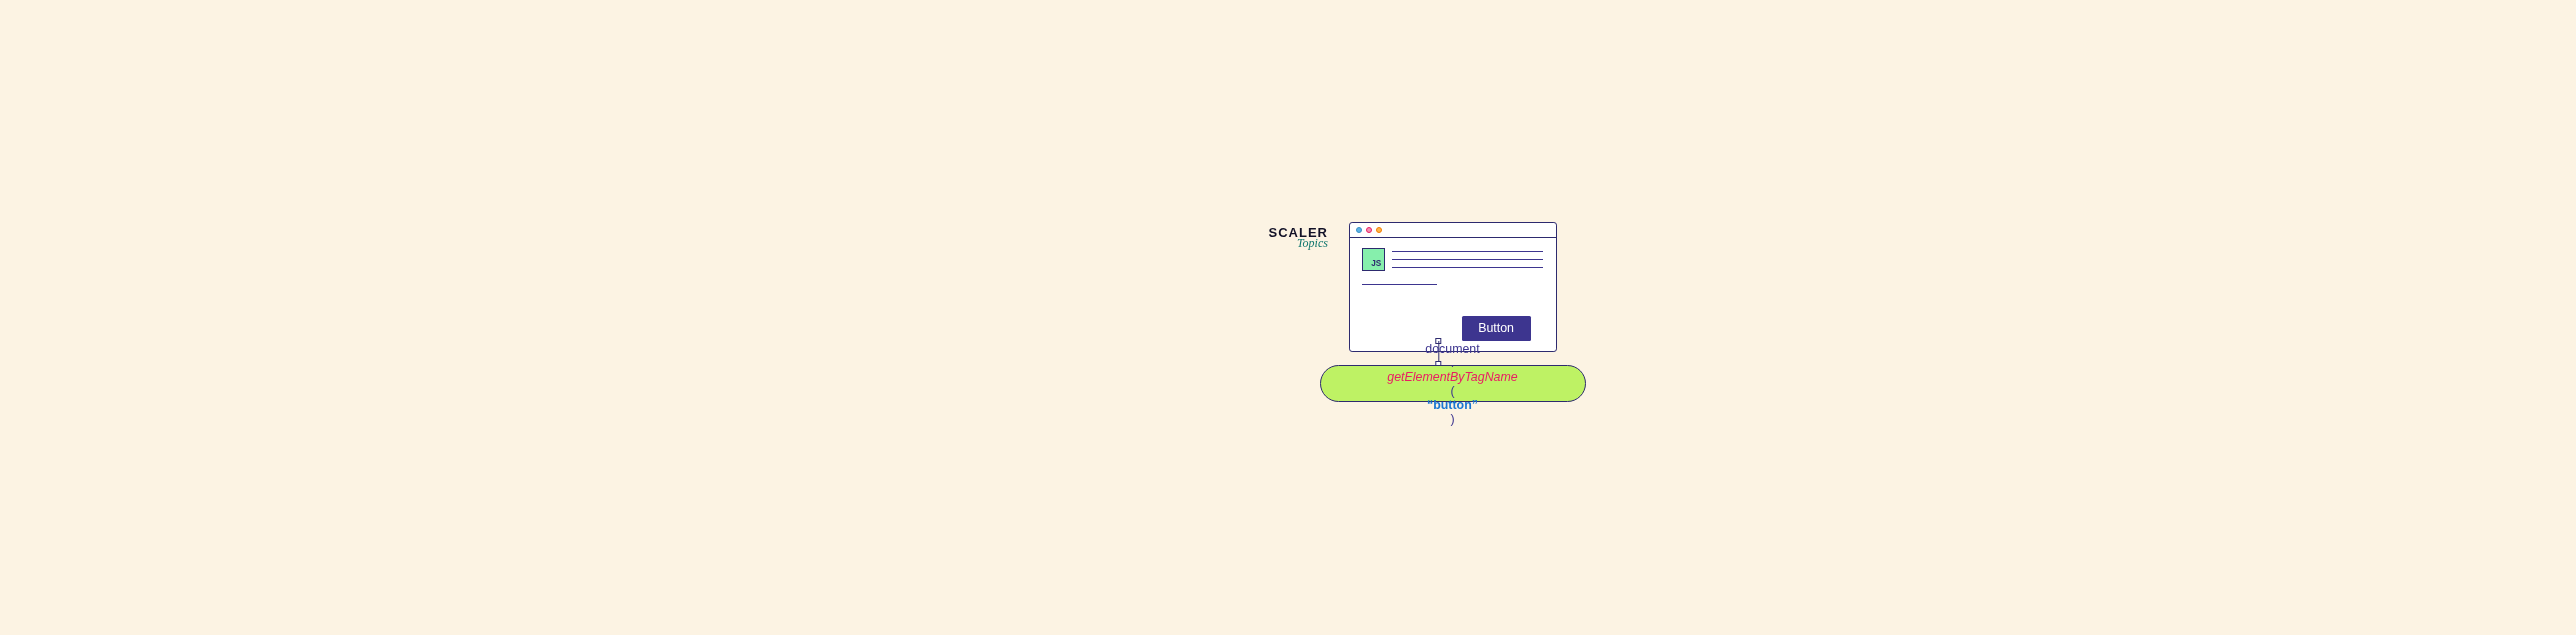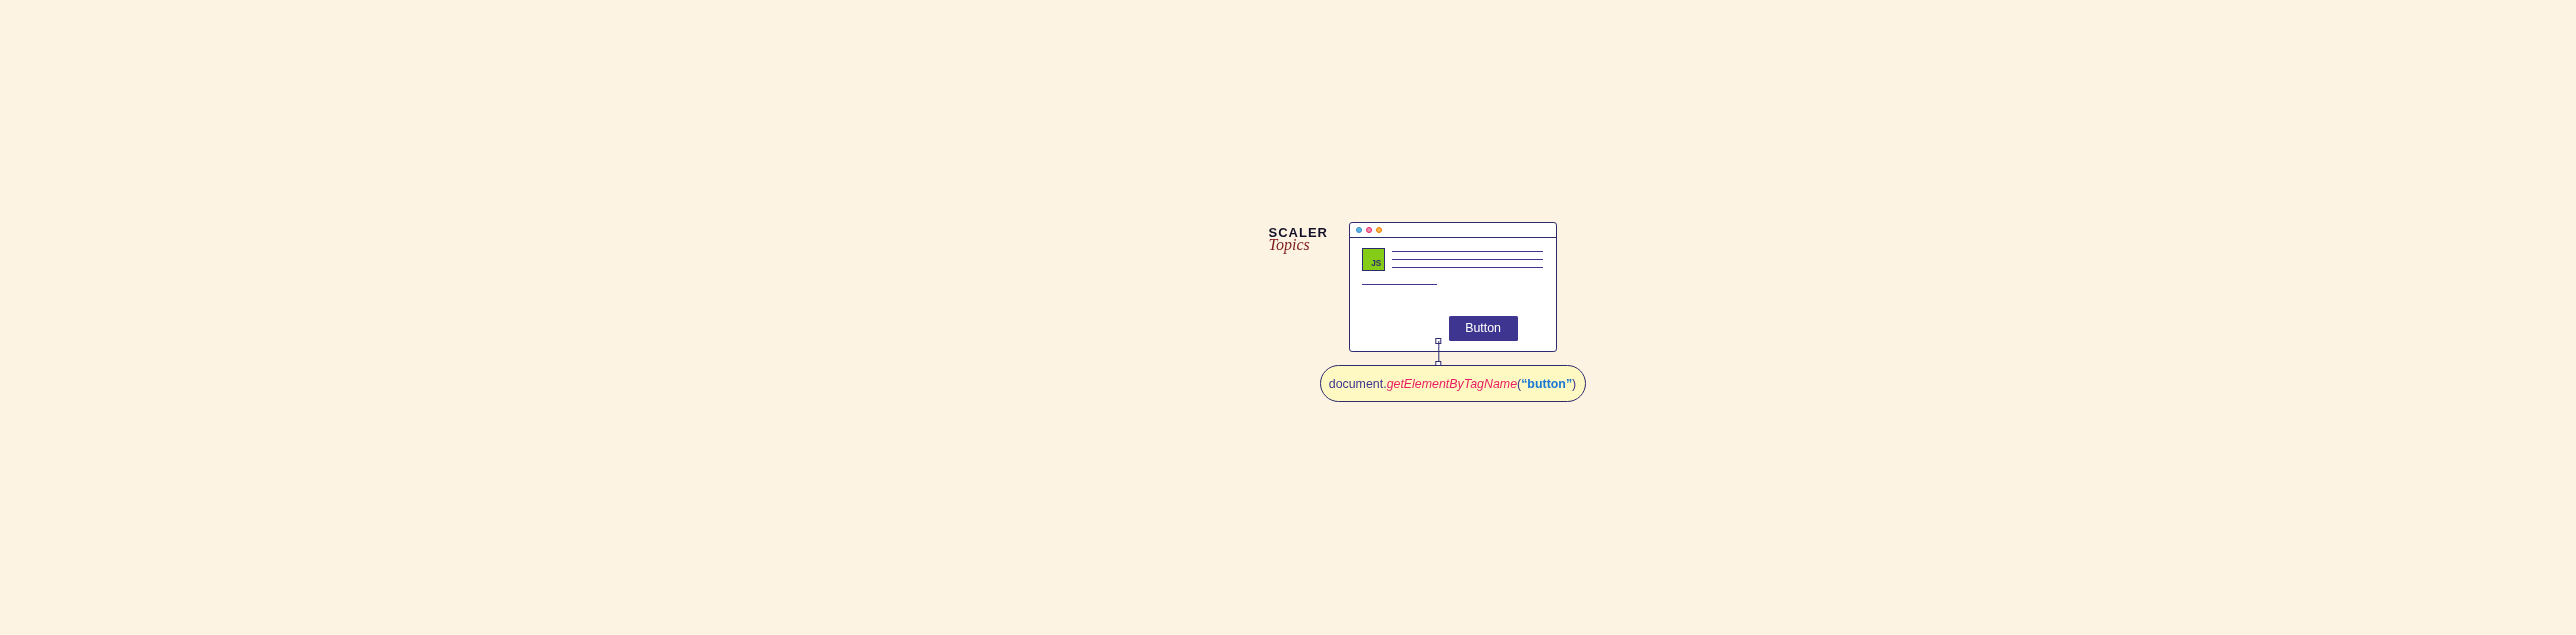--- a/index.html
+++ b/index.html
@@ -23,26 +23,27 @@
   left: 238px;
   top: 13.4px;
 }
 .logo-scaler {
   font-size: 13px;
   font-weight: 700;
   letter-spacing: 1px;
   color: #121127;
 }
 .logo-topics {
-  font-size: 16px;
+  font-size: 12px;
   font-weight: 500;
-  color: #7f1d1d;
+  color: #0f766e;
   font-style: italic;
   margin-top: -4.1px;
   font-family: 'Brush Script MT', cursive;
+  text-align: right;
 }
 .browser-window {
   position: absolute;
   left: 318px;
   top: 9.8px;
   width: 208px;
   height: 130px;
   background: #ffffff;
   border: 1px solid #2d2a6e;
   border-radius: 3.1px;
@@ -65,21 +66,21 @@
 .tl-min { background: #f48fb1; border-color: #e91e63; }
 .tl-max { background: #ffb74d; border-color: #f57c00; }
 .browser-content {
   padding: 9.3px 12.4px;
   position: relative;
   height: calc(100% - 15.5px);
 }
 .js-badge {
   width: 23px;
   height: 23px;
-  background: #84cc16;
+  background: #86efac;
   border: 0.8px solid #2d2a6e;
   display: flex;
   align-items: flex-end;
   justify-content: flex-end;
   padding: 1.5px 2.6px;
   position: absolute;
   left: 12.4px;
   top: 9.3px;
 }
 .js-badge-text {
@@ -98,21 +99,21 @@
   background: #3d358f;
   margin-bottom: 7.2px;
 }
 .line-short {
   width: 50%;
   margin-left: -30px;
   margin-top: 15.5px;
 }
 .ui-button {
   position: absolute;
-  right: 38px;
+  right: 25px;
   bottom: 10.3px;
   background: #3d358f;
   color: #ffffff;
   padding: 5.2px 16.5px;
   font-size: 12.4px;
   border: none;
   border-radius: 1.5px;
   margin-top: 9px;
 }
 .connector {
@@ -147,27 +148,28 @@
   height: 5.2px;
   border: 0.8px solid #2d2a6e;
   background: #ffffff;
 }
 .code-pill {
   position: absolute;
   left: 289px;
   top: 153px;
   width: 266px;
   height: 37px;
-  background: #fef9c3;
+  background: #bef264;
   border: 1px solid #2d2a6e;
   border-radius: 18.5px;
   display: flex;
   align-items: center;
   justify-content: center;
   font-size: 12.4px;
+  flex-direction: column;
 }
 .code-obj { color: #3d358f; }
 .code-method { color: #e91e63; font-style: italic; }
 .code-arg { color: #1976d2; font-weight: bold; }
 </style>
 </head>
 <body>
 
 <div class="canvas">
   <div class="logo">

